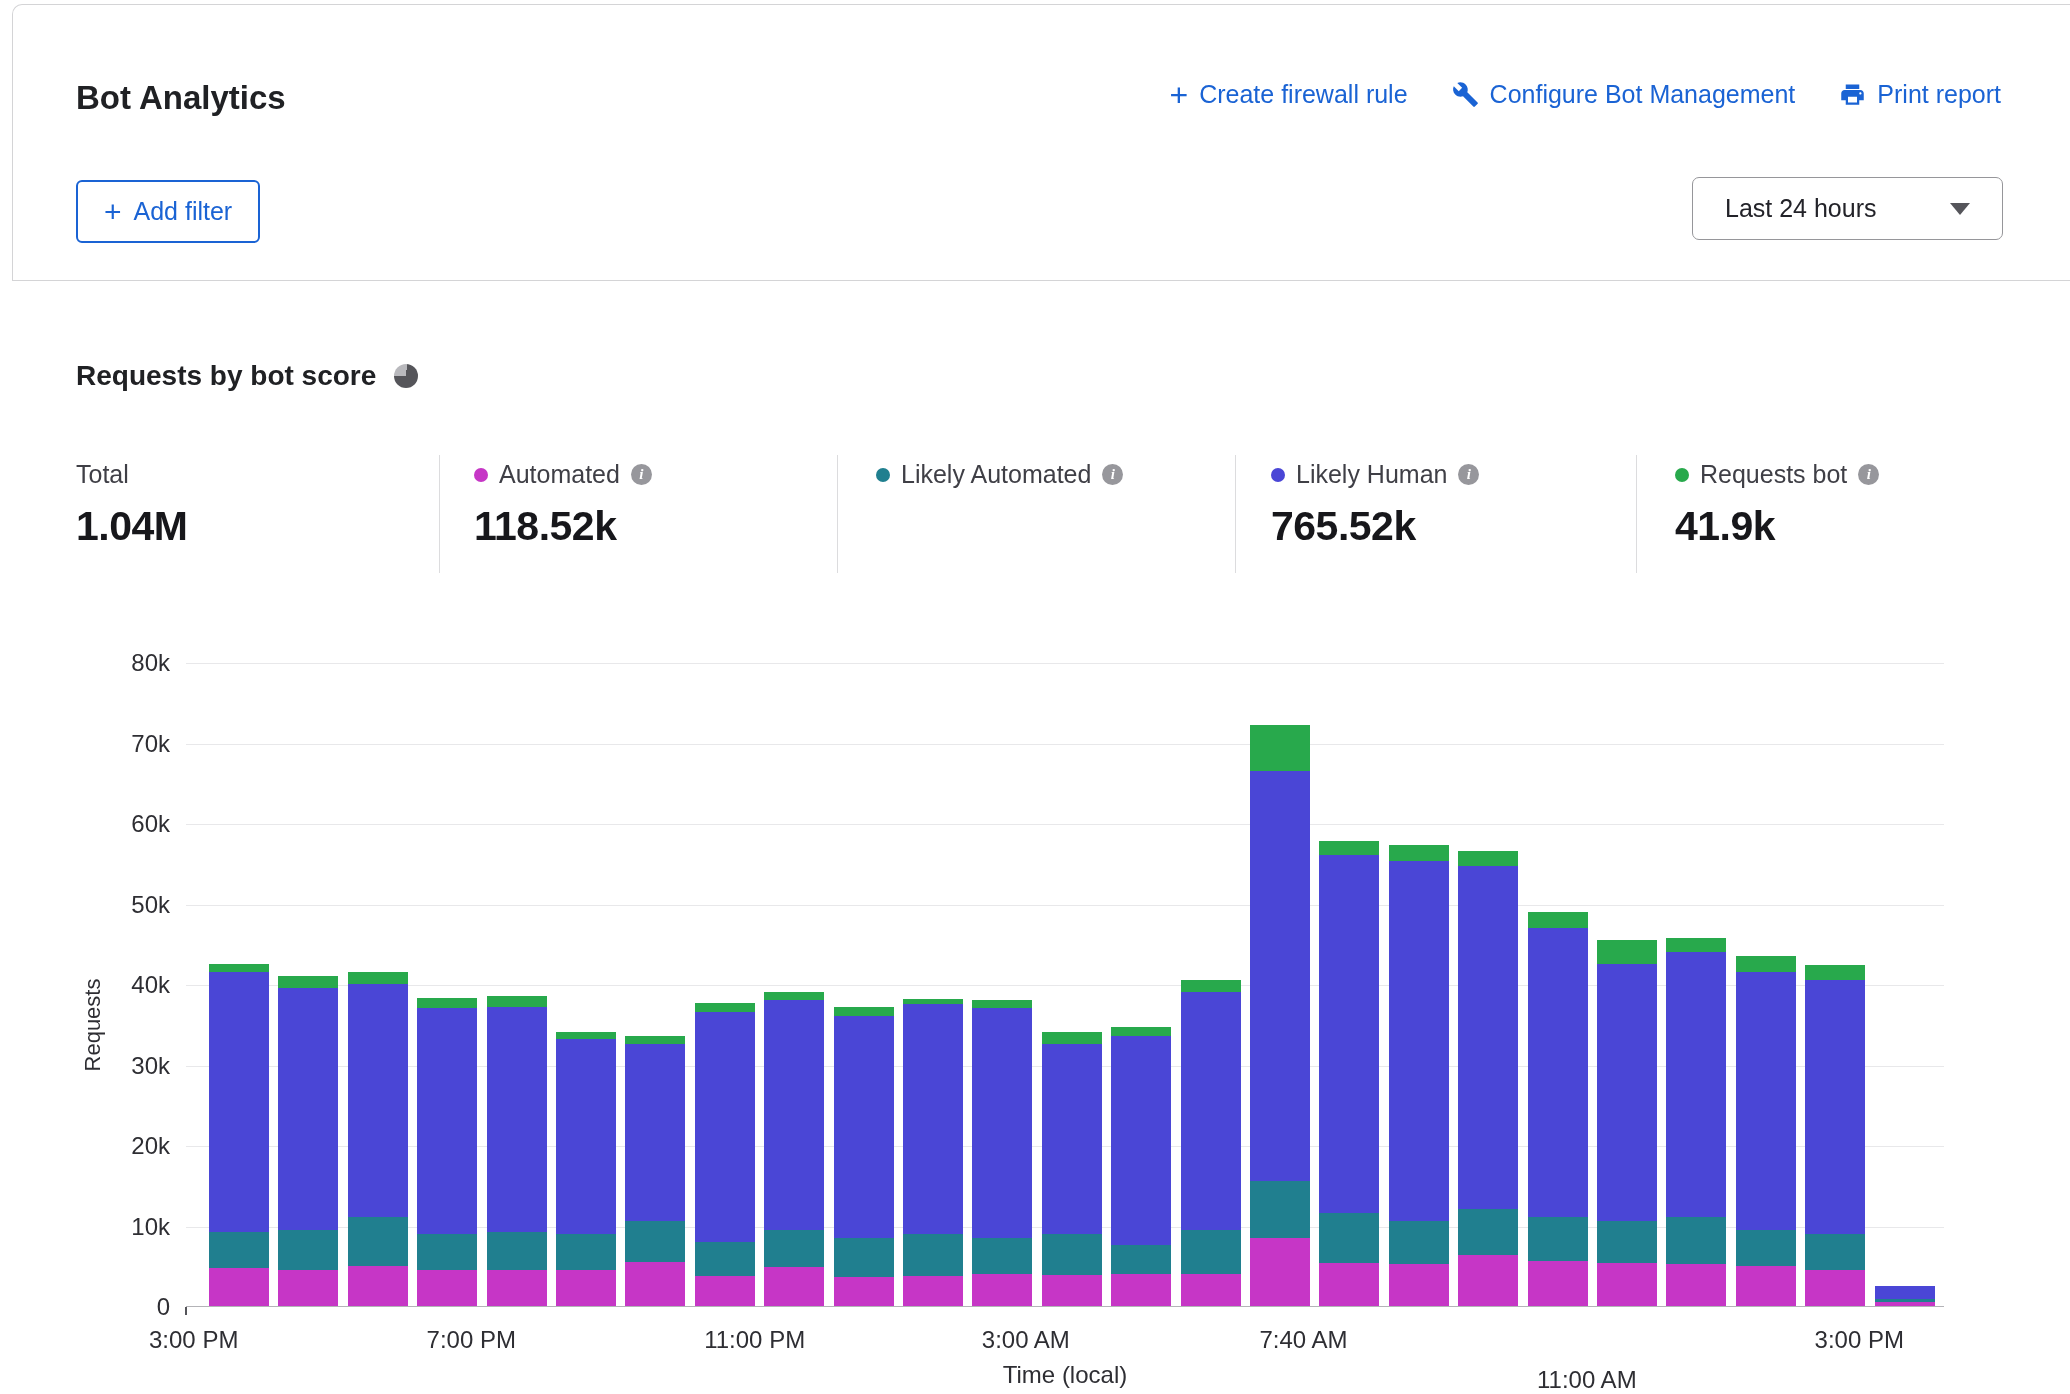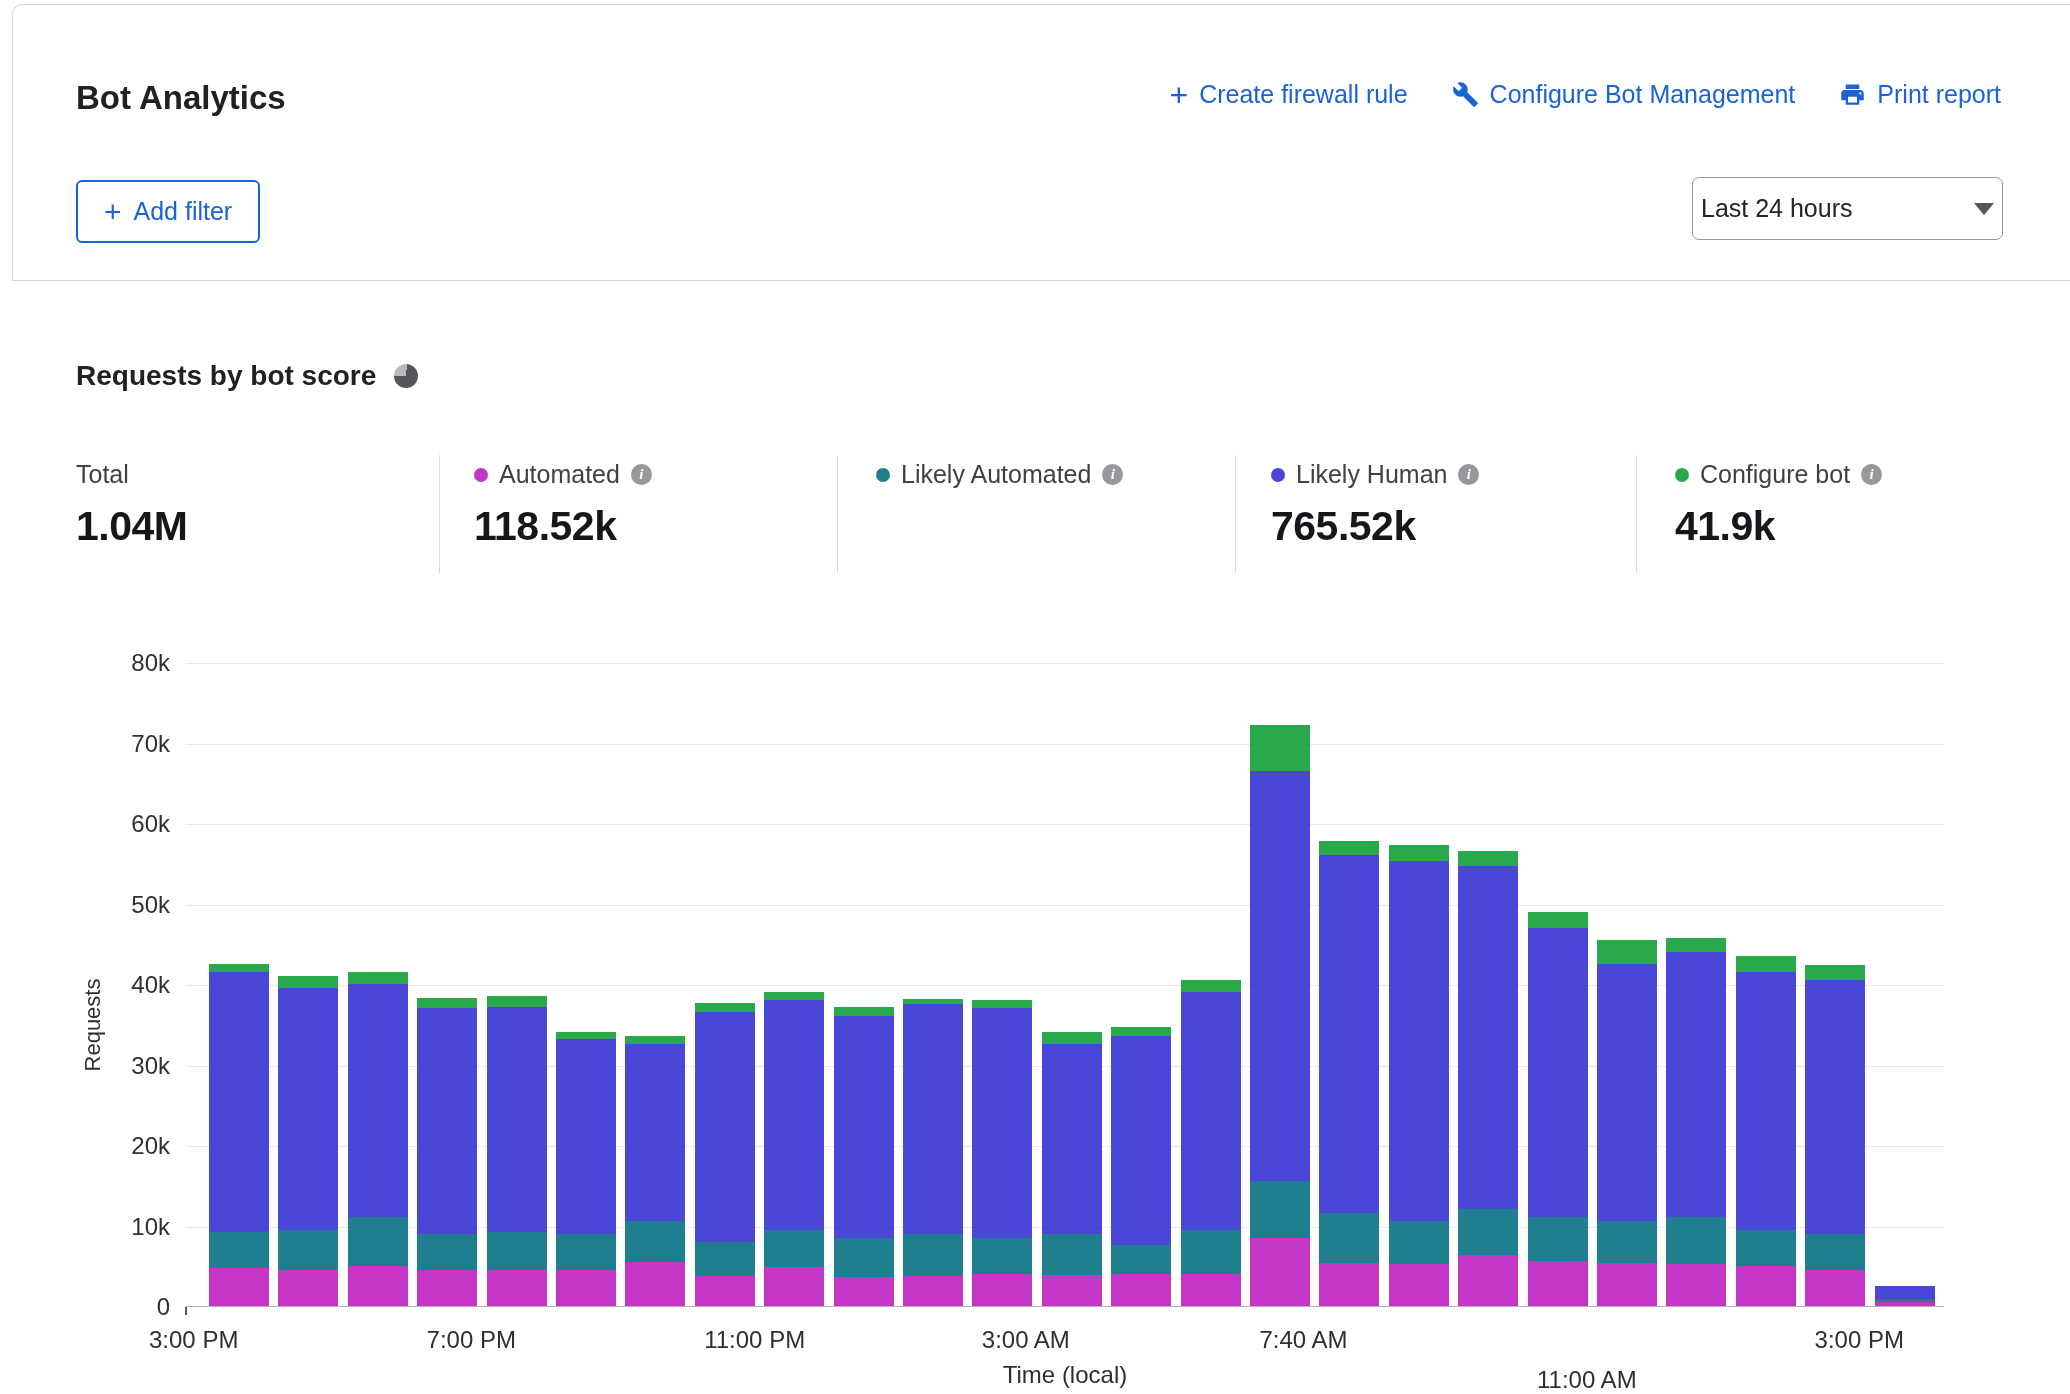--- a/index.html
+++ b/index.html
@@ -18,21 +18,21 @@
 
   .add-filter { position:absolute; left:76px; top:180px; height:63px; padding:0 26px;
                 display:flex; align-items:center; gap:12px; background:#fff;
                 border:2px solid currentColor; border-radius:6px; font-size:25px; cursor:pointer;
                 font-family:"Liberation Sans", sans-serif; }
   .add-filter .plus { font-size:30px; line-height:26px; font-weight:400; }
 
   .time-select { position:absolute; left:1692px; top:177px; width:311px; height:63px;
                  border:1.4px solid #96969a; border-radius:7px; background:#fff;
                  display:flex; align-items:center; justify-content:space-between;
-                 padding:0 8px; font-size:25px; color:#232329; cursor:pointer; }
+                 padding:0 32px; font-size:25px; color:#232329; cursor:pointer; }
   .caret { width:0; height:0; border-left:10px solid transparent; border-right:10px solid transparent;
            border-top:12px solid #55555a; }
 
   
   .section-title { position:absolute; left:76px; top:360px; font-size:28px; font-weight:700; color:#202124;
                    display:flex; align-items:center; gap:18px; }
   .pie-icon { width:24px; height:24px; border-radius:50%;
               background:conic-gradient(from -90deg, #b9b9bd 0deg 95deg, #55555a 95deg 360deg); }
 
   
@@ -133,21 +133,21 @@
     <div class="stat-label">
       <span class="dot" style="background-color: rgb(74, 70, 214);"></span>
       <span>Likely Human</span>
       <span class="info-icon">i</span>
     </div>
     <div class="stat-value">765.52k</div>
   </div>
   <div class="stat" style="left:1675px">
     <div class="stat-label">
       <span class="dot" style="background-color: rgb(40, 169, 76);"></span>
-      <span>Configure bot</span>
+      <span>Requests bot</span>
       <span class="info-icon">i</span>
     </div>
     <div class="stat-value">41.9k</div>
   </div>
   <div class="stat-divider" style="left:439px"></div>
   <div class="stat-divider" style="left:837px"></div>
   <div class="stat-divider" style="left:1235px"></div>
   <div class="stat-divider" style="left:1636px"></div>
 
   <div id="chart">

